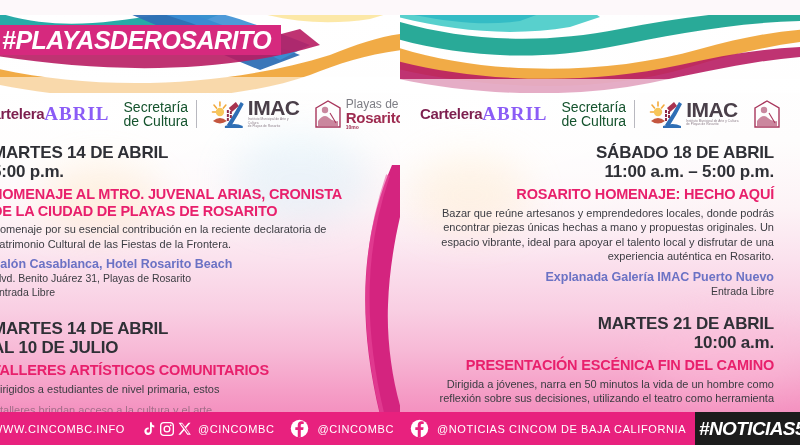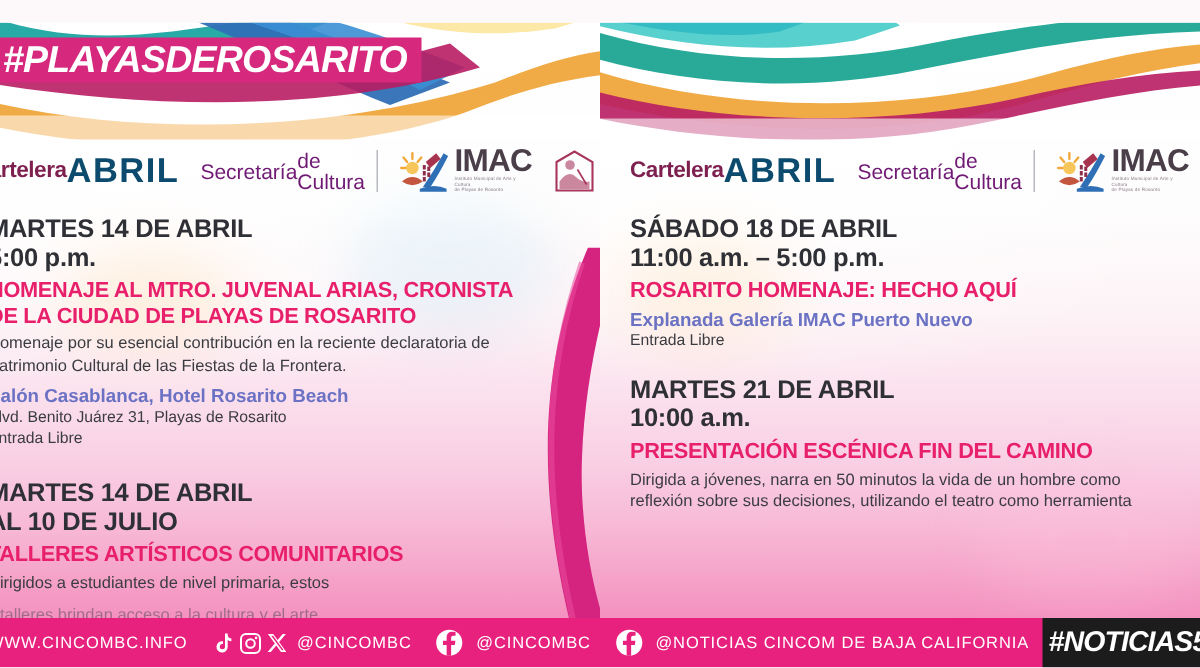--- a/index.html
+++ b/index.html
@@ -42,26 +42,26 @@
   .logos.left-off { padding-left:0; }
   .logos.right-in { padding-left:20px; }
 
   .logo { display:flex; align-items:center; }
   .logo + .logo { margin-left:14px; }
 
   
   .cartelera { line-height:.95; }
   .cartelera .c1 { display:block; color:#7d1f4f; font-size:15px; font-weight:bold;
      letter-spacing:-.3px; }
-  .cartelera .c2 { display:block; color:#0c4a6e; font-size:23px; font-weight:bold;
-     letter-spacing:1px; }
-
-  
-  .seccult { line-height:1.02; color:#701a75; font-size:14px;
-     padding-right:8px; border-right:1.5px solid #b8b8bf; }
+  .cartelera .c2 { display:block; color:#8b5cf6; font-size:19px; font-weight:bold;
+     letter-spacing:1px;font-family:Liberation Serif, serif; }
+
+  
+  .seccult { line-height:1.02; color:#14532d; font-size:14px;
+     padding-right:8px; border-right:1.5px solid #b8b8bf;flex-direction:column; }
   .seccult span { display:block; }
 
   
   .imacwrap { display:flex; align-items:center; margin-left:8px; }
   .imacmark { width:34px; height:30px; }
   .imactxt { margin-left:3px; }
   .imactxt .big { display:block; color:#4a3f49; font-size:21px; font-weight:bold;
      letter-spacing:-.5px; line-height:.9; }
   .imactxt .sml { display:block; color:#8a7b86; font-size:3.1px; line-height:1.25;
      letter-spacing:.1px; }
@@ -71,21 +71,21 @@
   .prmark { width:28px; height:30px; }
   .prtxt { margin-left:4px; line-height:1; }
   .prtxt .p1 { display:block; color:#7d7d84; font-size:12px; }
   .prtxt .p2 { display:block; color:#9e2b50; font-size:15px; font-weight:bold;
      letter-spacing:-.3px; }
   .prtxt .p3 { display:block; font-size:5px; color:#9e2b50; font-weight:bold; }
 
   
   .events { position:absolute; left:0; top:128px; width:100%; z-index:4; }
   .events.pad-left  { padding-left:0;  padding-right:48px; }
-  .events.pad-right { padding-left:20px; padding-right:26px; }
+  .events.pad-right { padding-left:20px; padding-right:26px;text-align:right; }
 
   .event { margin-bottom:14px; }
   .ev-date { color:#2f3036; font-size:17px; font-weight:bold; line-height:1.12;
      letter-spacing:-.2px; }
   .ev-time { color:#2f3036; font-size:17px; font-weight:bold; line-height:1.12;
      letter-spacing:-.2px; margin-bottom:5px; }
   .ev-title { color:#e8206c; font-size:14.5px; font-weight:bold; line-height:1.14;
      letter-spacing:-.2px; margin-bottom:3px; }
   .ev-desc { color:#3b3c42; font-size:11px; line-height:1.32; margin-bottom:6px; }
   .ev-venue { color:#6b72c4; font-size:12.5px; font-weight:bold; line-height:1.2; }
@@ -289,20 +289,21 @@
         </svg>
 
       </div>
     </div>
 
     <div class="events pad-right">
       <div class="event">
         <div class="ev-date">SÁBADO 18 DE ABRIL</div>
         <div class="ev-time">11:00 a.m. – 5:00 p.m.</div>
         <div class="ev-title">ROSARITO HOMENAJE: HECHO AQUÍ</div>
+        <div class="ev-desc">Bazar que reúne artesanos y emprendedores locales, donde podrás encontrar piezas únicas hechas a mano y propuestas originales. Un espacio vibrante, ideal para apoyar el talento local y disfrutar de una experiencia auténtica en Rosarito.</div>
         <div class="ev-venue">Explanada Galería IMAC Puerto Nuevo</div>
         <div class="ev-fee">Entrada Libre</div>
       </div>
 
       <div class="event" style="margin-top:16px;">
         <div class="ev-date">MARTES 21 DE ABRIL</div>
         <div class="ev-time">10:00 a.m.</div>
         <div class="ev-title">PRESENTACIÓN ESCÉNICA FIN DEL CAMINO</div>
         <div class="ev-desc">Dirigida a jóvenes, narra en 50 minutos la vida de un hombre como reflexión sobre sus decisiones, utilizando el teatro como herramienta</div>
       </div>

